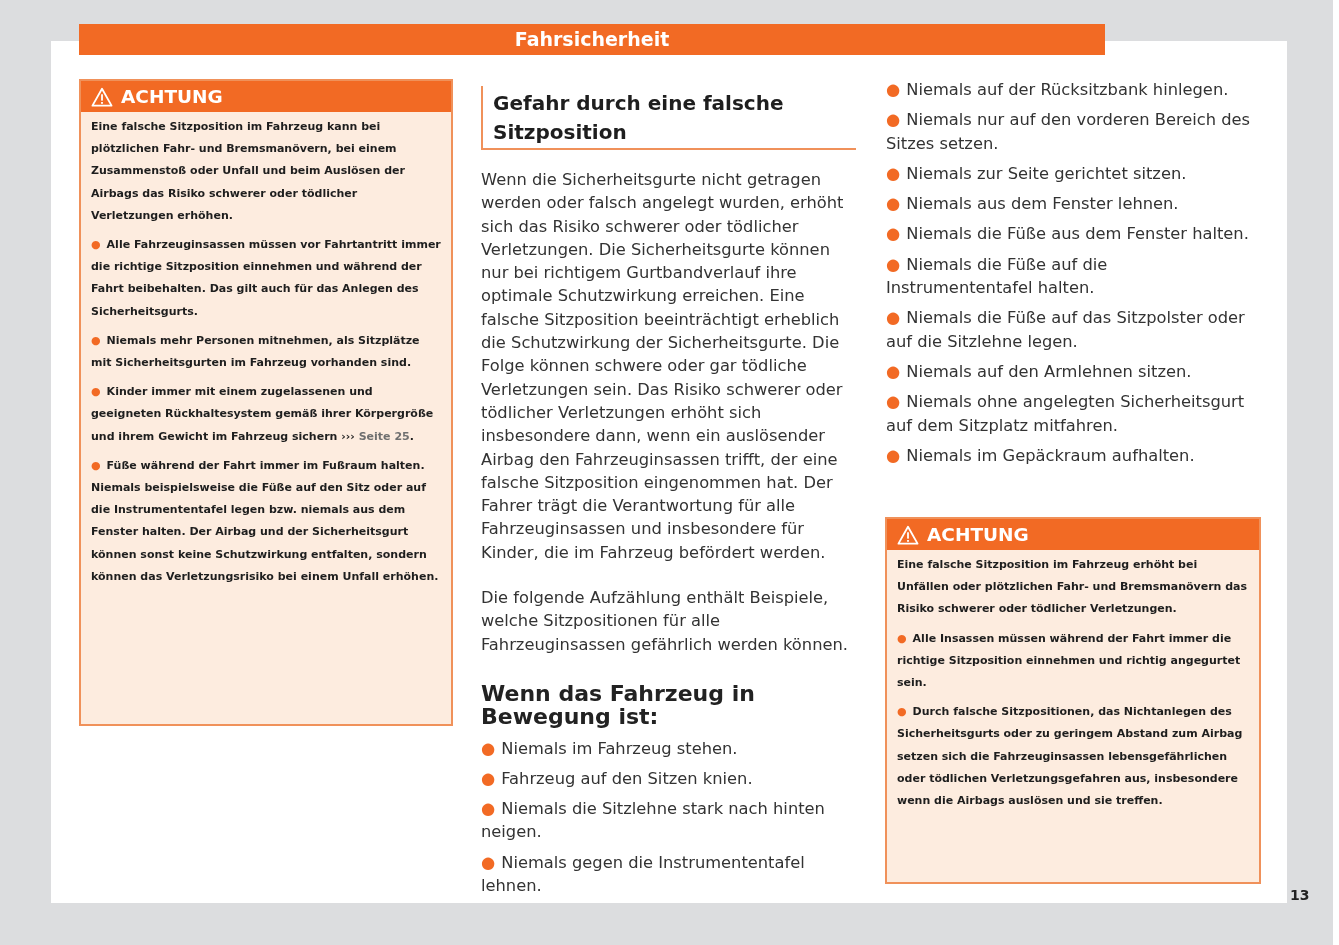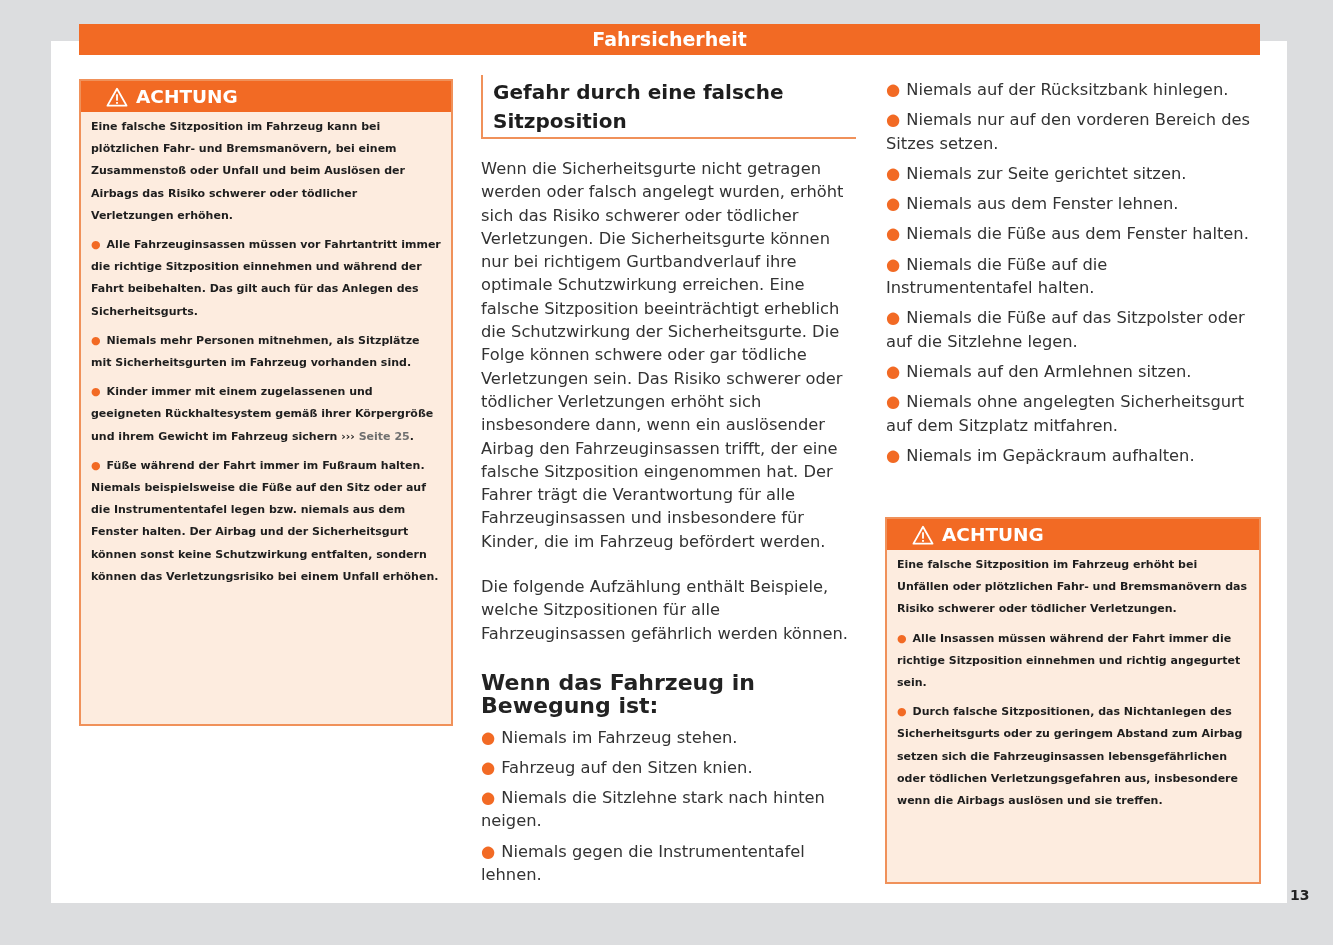--- a/index.html
+++ b/index.html
@@ -10,34 +10,34 @@
     color: #222;
   }
   .page {
     position: absolute; left: 51px; top: 41px; width: 1236px; height: 862px;
     background: #ffffff;
   }
   .right-strip {
     position: absolute; left: 1333px; top: 0; width: 6px; height: 945px; background: #ffffff;
   }
   .header-bar {
-    position: absolute; left: 79px; top: 24px; width: 1181px; height: 31px;
+    position: absolute; left: 79px; top: 24px; width: 1026px; height: 31px;
     background: #f26a24; color: #fff; text-align: center;
     font-weight: bold; font-size: 19px; line-height: 31px;
   }
   .page-number {
     position: absolute; left: 1290px; top: 887px; font-size: 14px; font-weight: bold; color: #222;
   }
   .warn {
     position: absolute; border: 2px solid #f0915a; background: #fdecdf;
     box-sizing: border-box;
   }
   .warn-head {
     background: #f26a24; color: #fff; font-weight: bold; font-size: 18.5px;
-    height: 31px; line-height: 31px; padding-left: 25px; display: flex; align-items: center;
+    height: 31px; line-height: 31px; padding-left: 10px; display: flex; align-items: center;
   }
   .warn-head .tri { width: 22px; height: 20px; margin-right: 8px; display: inline-block; }
   .warn-body { padding: 4px 9px 4px 10px; font-weight: bold; font-size: 11px; line-height: 22.2px; color: #1e1e1e; }
   .warn-body p { margin: 0 0 7px 0; }
   .bullet { color: #f26a24; margin-right: 6px; }
   .link { color: #6f6f6f; }
   .col { position: absolute; font-size: 16.3px; line-height: 23.3px; color: #333; }
   .col p { margin: 0; }
   .h2 {
     border-left: 2px solid #f0915a; border-bottom: 2px solid #f0915a;
@@ -67,21 +67,21 @@
   </div>
   <div class="warn-body">
     <p>Eine falsche Sitzposition im Fahrzeug kann bei plötzlichen Fahr- und Bremsmanövern, bei einem Zusammenstoß oder Unfall und beim Auslösen der Airbags das Risiko schwerer oder tödlicher Verletzungen erhöhen.</p>
     <p><span class="bullet">●</span><span>Alle Fahrzeuginsassen müssen vor Fahrtantritt immer die richtige Sitzposition einnehmen und während der Fahrt beibehalten. Das gilt auch für das Anlegen des Sicherheitsgurts.</span></p>
     <p><span class="bullet">●</span><span>Niemals mehr Personen mitnehmen, als Sitzplätze mit Sicherheitsgurten im Fahrzeug vorhanden sind.</span></p>
     <p><span class="bullet">●</span><span>Kinder immer mit einem zugelassenen und geeigneten Rückhaltesystem gemäß ihrer Körpergröße und ihrem Gewicht im Fahrzeug sichern </span><span>›››</span> <span class="link">Seite 25</span><span>.</span></p>
     <p><span class="bullet">●</span><span>Füße während der Fahrt immer im Fußraum halten. Niemals beispielsweise die Füße auf den Sitz oder auf die Instrumententafel legen bzw. niemals aus dem Fenster halten. Der Airbag und der Sicherheitsgurt können sonst keine Schutzwirkung entfalten, sondern können das Verletzungsrisiko bei einem Unfall erhöhen.</span></p>
   </div>
 </div>
 
-<div class="col" style="left:481px; top:75px; width:375px;">
+<div class="col" style="left:481px; top:86px; width:375px;">
   <div class="h2">Gefahr durch eine falsche Sitzposition</div>
   <p style="margin-top:18px;">Wenn die Sicherheitsgurte nicht getragen werden oder falsch angelegt wurden, erhöht sich das Risiko schwerer oder tödlicher Verletzungen. Die Sicherheitsgurte können nur bei richtigem Gurtbandverlauf ihre optimale Schutzwirkung erreichen. Eine falsche Sitzposition beeinträchtigt erheblich die Schutzwirkung der Sicherheitsgurte. Die Folge können schwere oder gar tödliche Verletzungen sein. Das Risiko schwerer oder tödlicher Verletzungen erhöht sich insbesondere dann, wenn ein auslösender Airbag den Fahrzeuginsassen trifft, der eine falsche Sitzposition eingenommen hat. Der Fahrer trägt die Verantwortung für alle Fahrzeuginsassen und insbesondere für Kinder, die im Fahrzeug befördert werden.</p>
   <p style="margin-top:22px;">Die folgende Aufzählung enthält Beispiele, welche Sitzpositionen für alle Fahrzeuginsassen gefährlich werden können.</p>
   <p class="subhead" style="margin-top:26px; margin-bottom:8px;">Wenn das Fahrzeug in Bewegung ist:</p>
   <div class="list-item"><span class="bullet">●</span><span>Niemals im Fahrzeug stehen.</span></div>
   <div class="list-item"><span class="bullet">●</span><span>Fahrzeug auf den Sitzen knien.</span></div>
   <div class="list-item"><span class="bullet">●</span><span>Niemals die Sitzlehne stark nach hinten neigen.</span></div>
   <div class="list-item"><span class="bullet">●</span><span>Niemals gegen die Instrumententafel lehnen.</span></div>
 </div>
 

